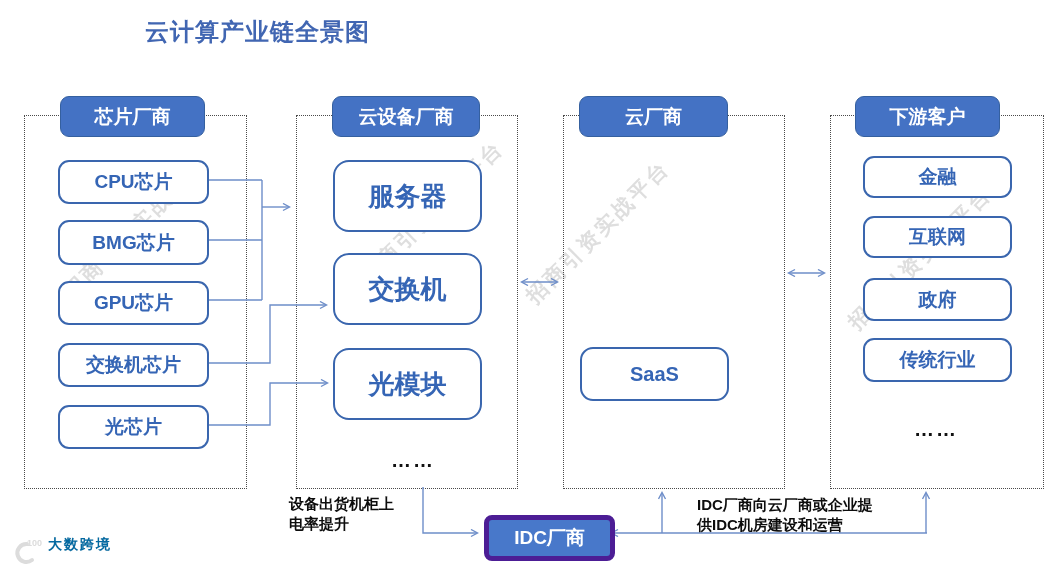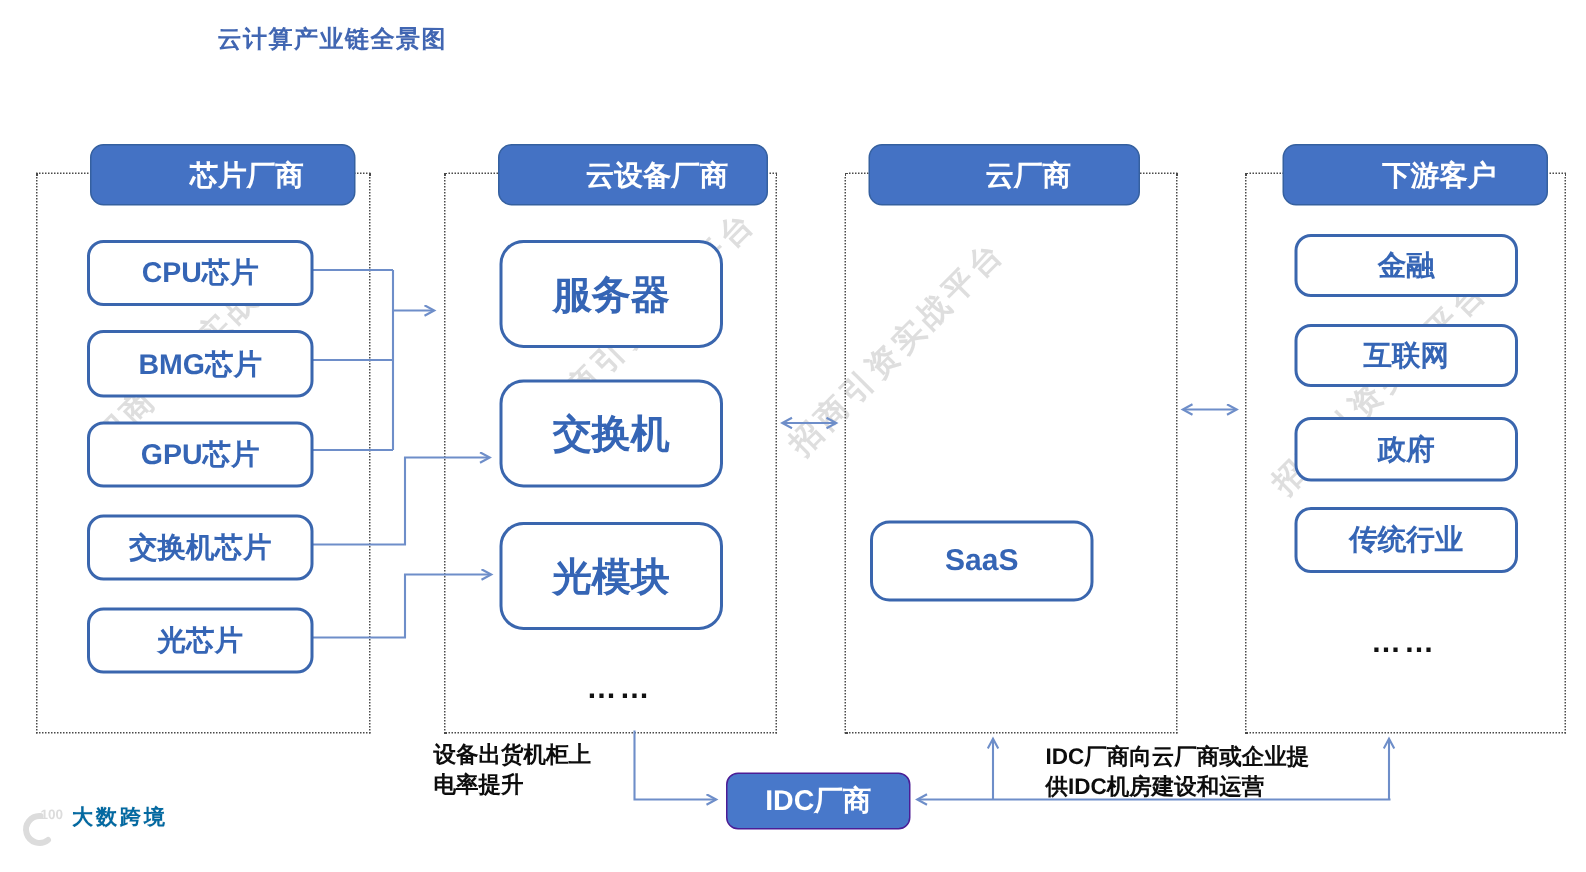--- a/index.html
+++ b/index.html
@@ -1,52 +1,52 @@
 <!DOCTYPE html>
 <html><head>
 <meta charset="utf-8">
 <style>
   html,body{margin:0;padding:0;background:#fff;}
   .canvas{
     position:relative;width:1057px;height:581px;background:#ffffff;overflow:hidden;
     font-family:"Liberation Sans","DejaVu Sans",sans-serif;
   }
   .title{
-    position:absolute;left:145px;top:16px;font-size:16px;font-weight:bold;
+    position:absolute;left:145px;top:16px;font-size:24px;font-weight:bold;
     color:#4166b2;letter-spacing:1px;white-space:nowrap;
   }
   .wm{
     position:absolute;color:#c9c9c9;opacity:.6;font-weight:bold;font-size:21px;
     letter-spacing:3px;white-space:nowrap;transform:translate(-50%,-50%) rotate(-45deg);
     pointer-events:none;z-index:1;
   }
   .col-frame{
     position:absolute;border:1px dotted #4a4a4a;background:transparent;z-index:2;
   }
   .pill{
     position:absolute;height:39px;background:#4472c4;border:1px solid #35609f;
     border-radius:9px;color:#ffffff;font-weight:bold;font-size:19px;
-    display:flex;align-items:center;justify-content:center;z-index:4;white-space:nowrap;padding-left:32px;
+    display:flex;align-items:center;justify-content:center;z-index:4;white-space:nowrap;
   }
   .box{
     position:absolute;background:#ffffff;border:2px solid #3a66ae;color:#3565b5;
     font-weight:bold;display:flex;align-items:center;justify-content:center;
     z-index:3;white-space:nowrap;
   }
   .b1{border-radius:11px;font-size:19px;}
   .b2{border-radius:16px;font-size:26px;}
   .b3{border-radius:13px;font-size:20px;}
   .b4{border-radius:11px;font-size:19px;}
   .dots{
     position:absolute;transform:translate(-50%,-50%);color:#111;font-weight:bold;
     font-size:20px;letter-spacing:2px;z-index:3;white-space:nowrap;
   }
   .idc{
     position:absolute;left:484px;top:515px;width:121px;height:36px;background:#4878ca;
-    border:1px solid #4c1d95;border-radius:8px;color:#fff;font-weight:bold;font-size:19px;
+    border:5px solid #4c1d95;border-radius:8px;color:#fff;font-weight:bold;font-size:19px;
     display:flex;align-items:center;justify-content:center;z-index:4;
   }
   .note{
     position:absolute;color:#0d0d0d;font-weight:bold;font-size:15px;line-height:20px;
     z-index:4;white-space:nowrap;
   }
   .svg-layer{position:absolute;left:0;top:0;z-index:2;pointer-events:none;}
   .logo{
     position:absolute;left:8px;top:536px;display:flex;align-items:flex-start;gap:4px;z-index:5;
   }

